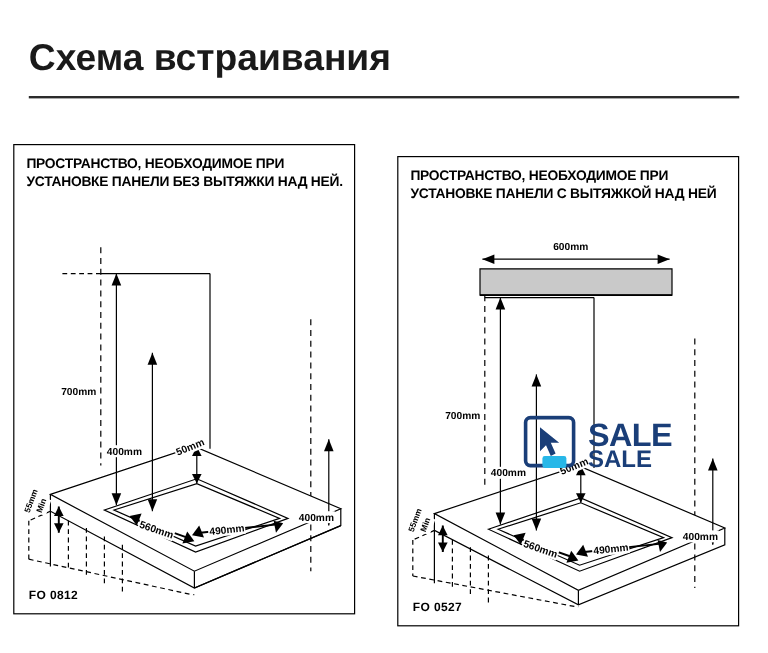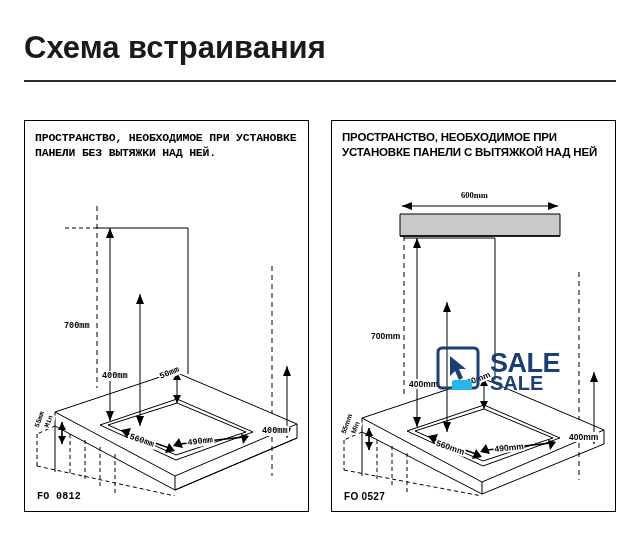--- a/index.html
+++ b/index.html
@@ -41,22 +41,22 @@
   .panel {
     position: absolute;
     top: 120px;
     width: 285px;
     height: 392px;
     border: 1px solid #000000;
     box-sizing: border-box;
     background: #ffffff;
     overflow: hidden;
   }
-  #panel-left { left: 24px; font-family: Liberation Mono, monospace; }
-  #panel-right { left: 331px; }
+  #panel-left { left: 11px; }
+  #panel-right { left: 331px; margin-top: 10px; }
   .panel-caption {
     position: absolute;
     left: 10px;
     top: 9px;
     width: 268px;
     font-size: 11.5px;
     font-weight: bold;
     line-height: 15px;
     letter-spacing: -0.2px;
     color: #000;
@@ -277,21 +277,21 @@
           <polygon points="37,252 41,260 33,260"></polygon>
           <polygon points="37,274 41,266 33,266"></polygon>
         </g>
         <g stroke="#000" stroke-width="1.6" fill="none">
           <line x1="99" y1="262" x2="147" y2="279"></line>
           <line x1="155" y1="274" x2="219" y2="267"></line>
           <line x1="37" y1="252" x2="37" y2="274"></line>
         </g>
       </svg>
 
-      <div class="dim" style="left:128px; top:14px;font-family:Liberation Serif, serif;">600mm</div>
+      <div class="dim" style="left:128px; top:14px;">600mm</div>
       <div class="dim" style="left:38px; top:155px;">700mm</div>
       <div class="dim" style="left:76px; top:203px;">400mm</div>
       <div class="dim" style="left:236px; top:256px;">400mm</div>
       <div class="dim rot" style="left:136px; top:202px; transform:rotate(-22deg);">50mm</div>
       <div class="dim rot" style="left:102px; top:261px; transform:rotate(19deg);">560mm</div>
       <div class="dim rot" style="left:162px; top:268px; transform:rotate(-6deg);">490mm</div>
       <div class="dim rot" style="left:16px; top:250px; transform:rotate(-70deg); font-size:7px;">55mm</div>
       <div class="dim rot" style="left:26px; top:250px; transform:rotate(-70deg); font-size:7px;">Min</div>
     </div>
 

